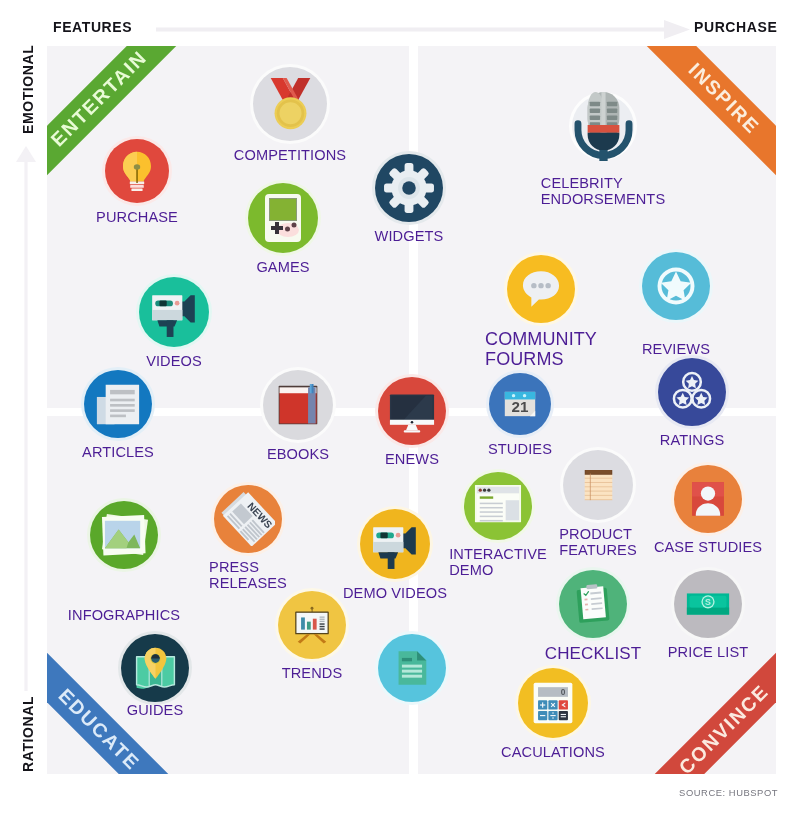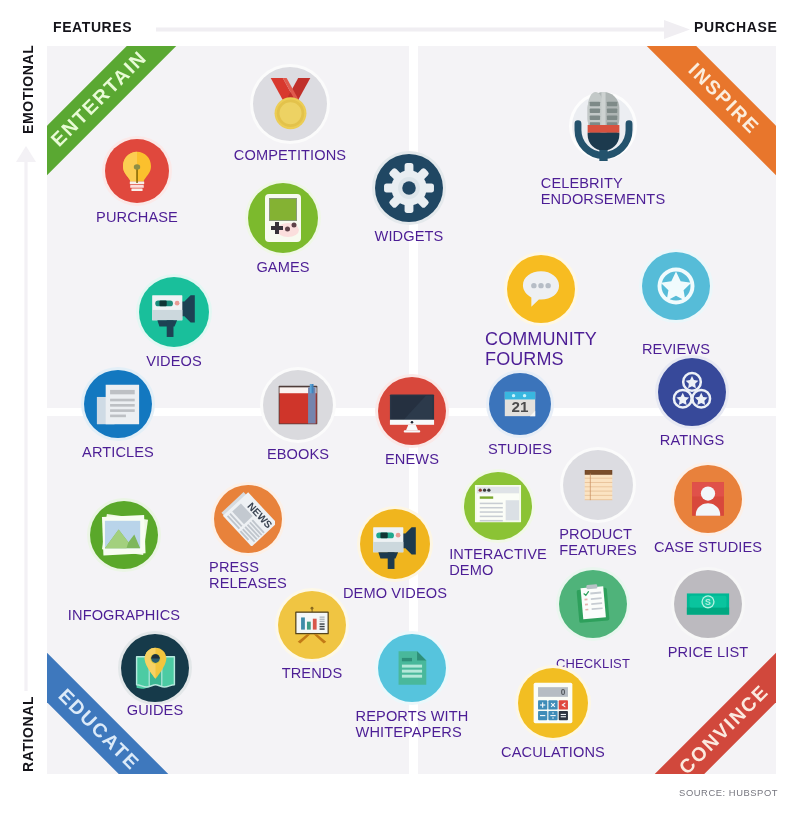--- a/index.html
+++ b/index.html
@@ -414,21 +414,21 @@
                 </g>
                 <g fill="#c6ccd2">
                   <rect x="46" y="36" width="26" height="4"></rect>
                   <rect x="46" y="48" width="26" height="4"></rect>
                   <rect x="46" y="60" width="26" height="4"></rect>
                 </g>
               </g>
             </svg>
           </div>
         </div>
-        <div class="cap" style="font-size: 13px; margin-top: 19px;">CHECKLIST</div>
+        <div class="cap" style="font-size: 17px; margin-top: 6px;">CHECKLIST</div>
       </div>
       <div class="cell" style="left: 581px; top: 524px; width: 160px;">
         <div class="disc" style="width: 68px; height: 68px; background: rgb(188, 186, 191); box-shadow: rgb(247, 247, 247) 0px 0px 0px 3px;">
           <div style="position: absolute; left: 12px; top: 12px; width: 44px; height: 44px;">
             <svg width="100%" height="100%" viewBox="0 0 100 100">
               <rect x="2" y="26" width="96" height="48" fill="#00b894"></rect>
               <rect x="2" y="58" width="96" height="16" fill="#00a881"></rect>
               <rect x="8" y="31" width="84" height="27" rx="4" fill="#0ac49e"></rect>
               <circle cx="50" cy="45" r="15" fill="#b6f2e2"></circle>
               <circle cx="50" cy="45" r="12" fill="#19c7a2"></circle>
@@ -463,22 +463,20 @@
             <svg width="100%" height="100%" viewBox="0 0 100 100">
               <path d="M18 10h44l22 22v58H18z" fill="#49b89b"></path>
               <path d="M62 10l22 22H62z" fill="#2e8f79"></path>
               <rect x="26" y="26" width="24" height="8" fill="#2e8f79"></rect>
               <rect x="26" y="42" width="48" height="7" fill="#b4e8d9"></rect>
               <rect x="26" y="54" width="48" height="7" fill="#b4e8d9"></rect>
               <rect x="26" y="66" width="48" height="7" fill="#b4e8d9"></rect>
             </svg>
           </div>
         </div>
-        <div class="cap" style="font-size: 14.6px; margin-top: 6px;">REPORTS WITH
-WHITEPAPERS</div>
       </div>
       <div class="cell" style="left: 426px; top: 622px; width: 160px;">
         <div class="disc" style="width: 70px; height: 70px; background: rgb(242, 190, 34); box-shadow: rgb(253, 247, 228) 0px 0px 0px 3px;">
           <div style="position: absolute; left: 13px; top: 13px; width: 44px; height: 44px;">
             <svg width="100%" height="100%" viewBox="0 0 100 100">
               <rect x="6" y="4" width="88" height="92" rx="4" fill="#fbfdf7"></rect>
               <rect x="16" y="14" width="68" height="22" fill="#b6bdc4"></rect>
               <text x="78" y="32" font-family="Liberation Sans, sans-serif" font-size="19" font-weight="bold" fill="#53595f" text-anchor="end">0</text>
               <rect x="16" y="44" width="21" height="21" rx="2" fill="#3e8cb8"></rect>
               <rect x="39.5" y="44" width="21" height="21" rx="2" fill="#3e8cb8"></rect>

